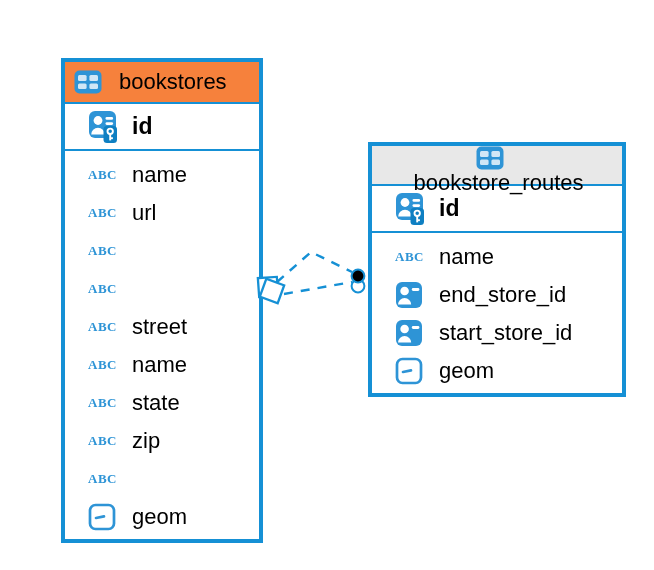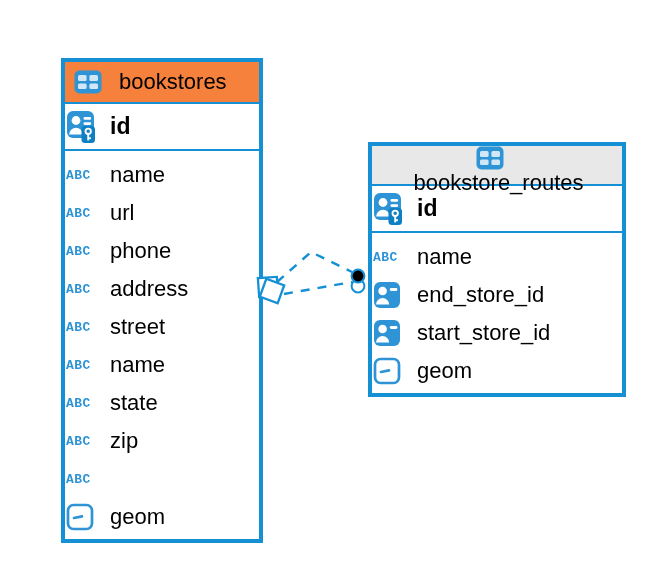--- a/index.html
+++ b/index.html
@@ -40,41 +40,41 @@
     white-space:nowrap;
   }
   .table-bookstore_routes .table-header{height:40px;flex-direction:column;}
   .table-header .icon-box{margin-right:9px;}
 
   .table-body{padding:0 0 3px 0;}
   .col-row{
     display:flex;
     align-items:center;
     height:38px;
-    padding-left:1px;
+    padding-left:23px;
     font-size:22px;
     white-space:nowrap;
   }
   .col-row.pk{
     height:47px;
     border-bottom:2px solid var(--blue);
     font-weight:700;
     font-size:23px;
     margin-bottom:5px;
   }
   .icon-box{
     width:36px;
     min-width:36px;
     display:flex;
     align-items:center;
     justify-content:flex-start;
     margin-right:8px;
   }
   .abc-glyph{
-    font-family:Liberation Mono, monospace;
+    font-family:Liberation Serif, serif;
     font-weight:800;
     font-size:13px;
     letter-spacing:0.5px;
     color:var(--icon-blue);
   }
   
   .rel-layer{
     position:absolute;
     inset:0;
     width:654px;
@@ -139,27 +139,25 @@
           <div class="col-row">
     <span class="icon-box">
               <span class="abc-glyph">ABC</span>
             </span>
     <span>url</span>
   </div>
           <div class="col-row">
     <span class="icon-box">
               <span class="abc-glyph">ABC</span>
             </span>
-    <span>phone</span>
-  </div>
-          <div class="col-row">
-    <span class="icon-box">
-              <span class="abc-glyph">ABC</span>
-            </span>
-    <span>address</span>
+  </div>
+          <div class="col-row">
+    <span class="icon-box">
+              <span class="abc-glyph">ABC</span>
+            </span>
   </div>
           <div class="col-row">
     <span class="icon-box">
               <span class="abc-glyph">ABC</span>
             </span>
     <span>street</span>
   </div>
           <div class="col-row">
     <span class="icon-box">
               <span class="abc-glyph">ABC</span>

